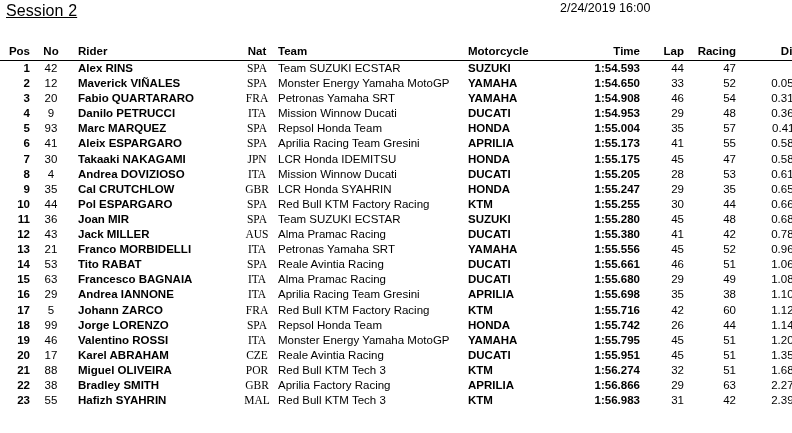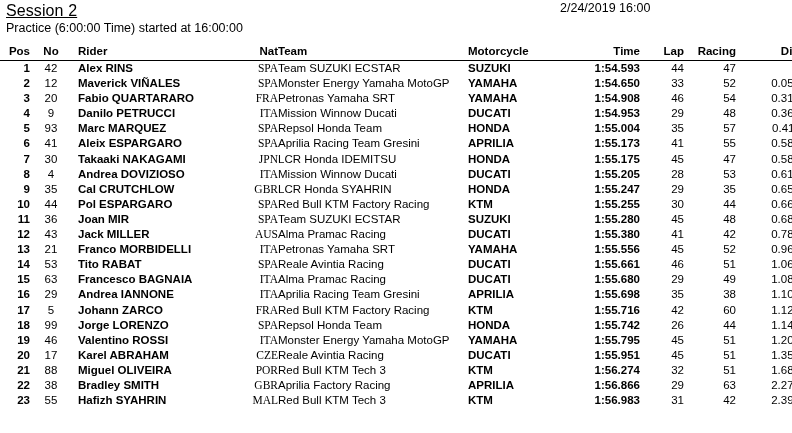--- a/index.html
+++ b/index.html
@@ -79,21 +79,21 @@
     height: 15.1px;
     line-height: 15.1px;
     white-space: nowrap;
     vertical-align: middle;
   }
 
   
   .col-pos     { width: 30px;  text-align: right; padding-right: 6px !important; }
   .col-no      { width: 30px;  text-align: center; padding-right: 8px !important; }
   .col-rider   { width: 158px; text-align: left;  padding-left: 4px !important; margin-left: 35px; }
-  .col-nat     { width: 42px;  text-align: right;  padding-left: 0px !important; margin-left: 36px; }
+  .col-nat     { width: 42px;  text-align: center;  padding-left: 0px !important; margin-left: 36px; }
   .col-team    { width: 190px; text-align: left;  padding-left: 0px !important; }
   .col-moto    { width: 100px; text-align: left;  padding-left: 0px !important; }
   .col-time    { width: 72px;  text-align: right; padding-right: 6px !important; }
   .col-lap     { width: 38px;  text-align: right; padding-right: 8px !important; }
   .col-total   { width: 44px;  text-align: right; padding-right: 10px !important; }
   .col-diff    { width: 54px;  text-align: right; padding-right: 12px !important; }
 
   .cell-pos    { font-weight: bold; }
   .cell-no     { font-weight: normal; }
   .cell-rider  { font-weight: bold; }
@@ -108,21 +108,20 @@
   thead th.col-rider { padding-left: 4px !important; }
 </style>
 </head>
 <body>
 
 <div class="page">
 
   <div class="header-block">
     <div class="session-title">Session 2</div>
     <div class="session-datetime">2/24/2019 16:00</div>
-    <div class="session-subtitle">Practice (6:00:00 Time) started at 16:00:00</div>
   </div>
 
   <table class="results-table">
     <thead>
       <tr>
         <th class="col-pos">Pos</th>
         <th class="col-no">No</th>
         <th class="col-rider">Rider</th>
         <th class="col-nat">Nat</th>
         <th class="col-team">Team</th>

